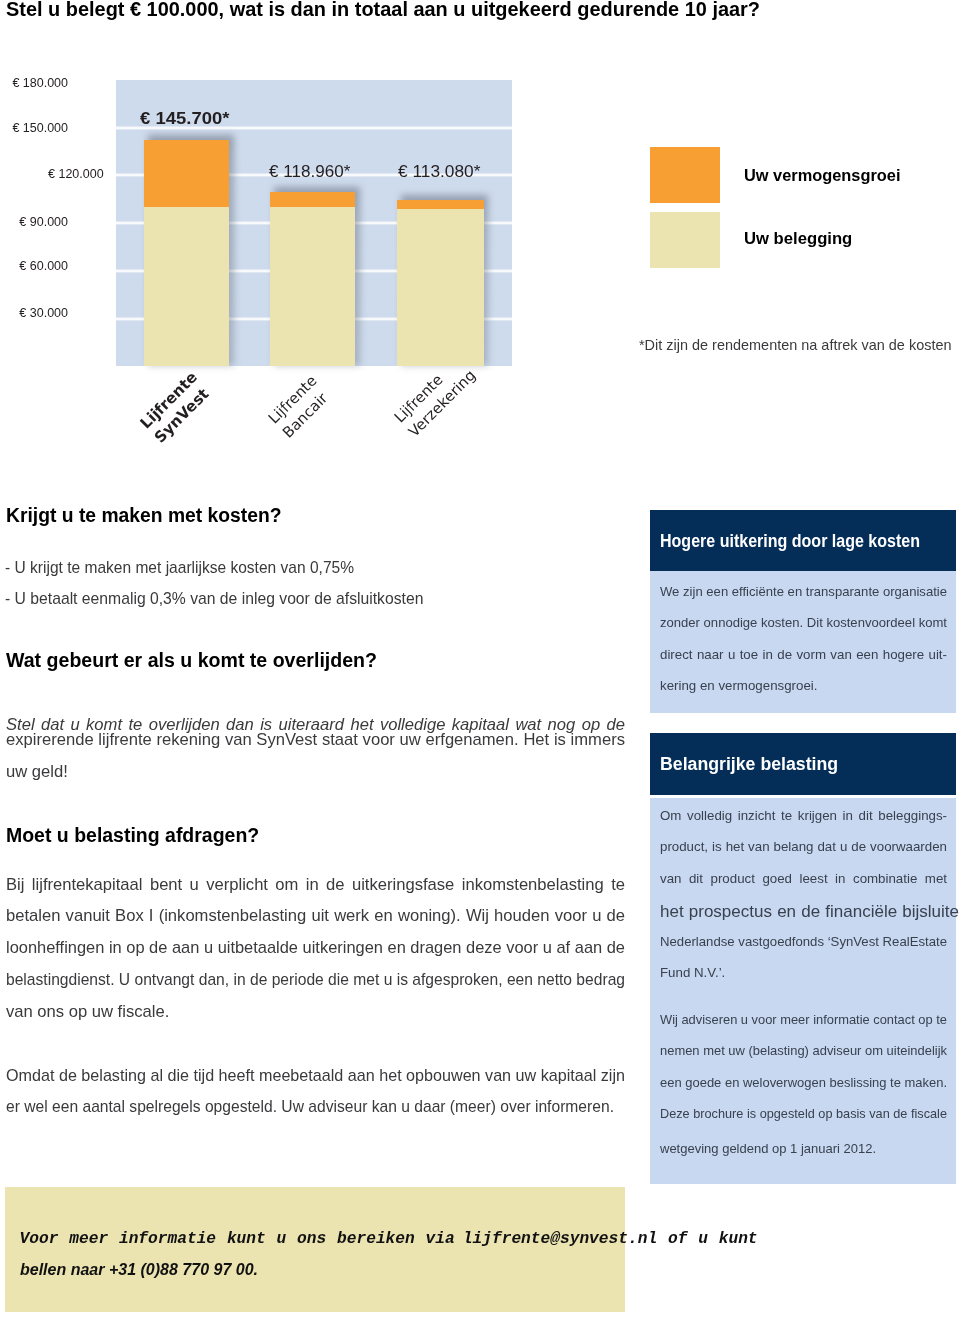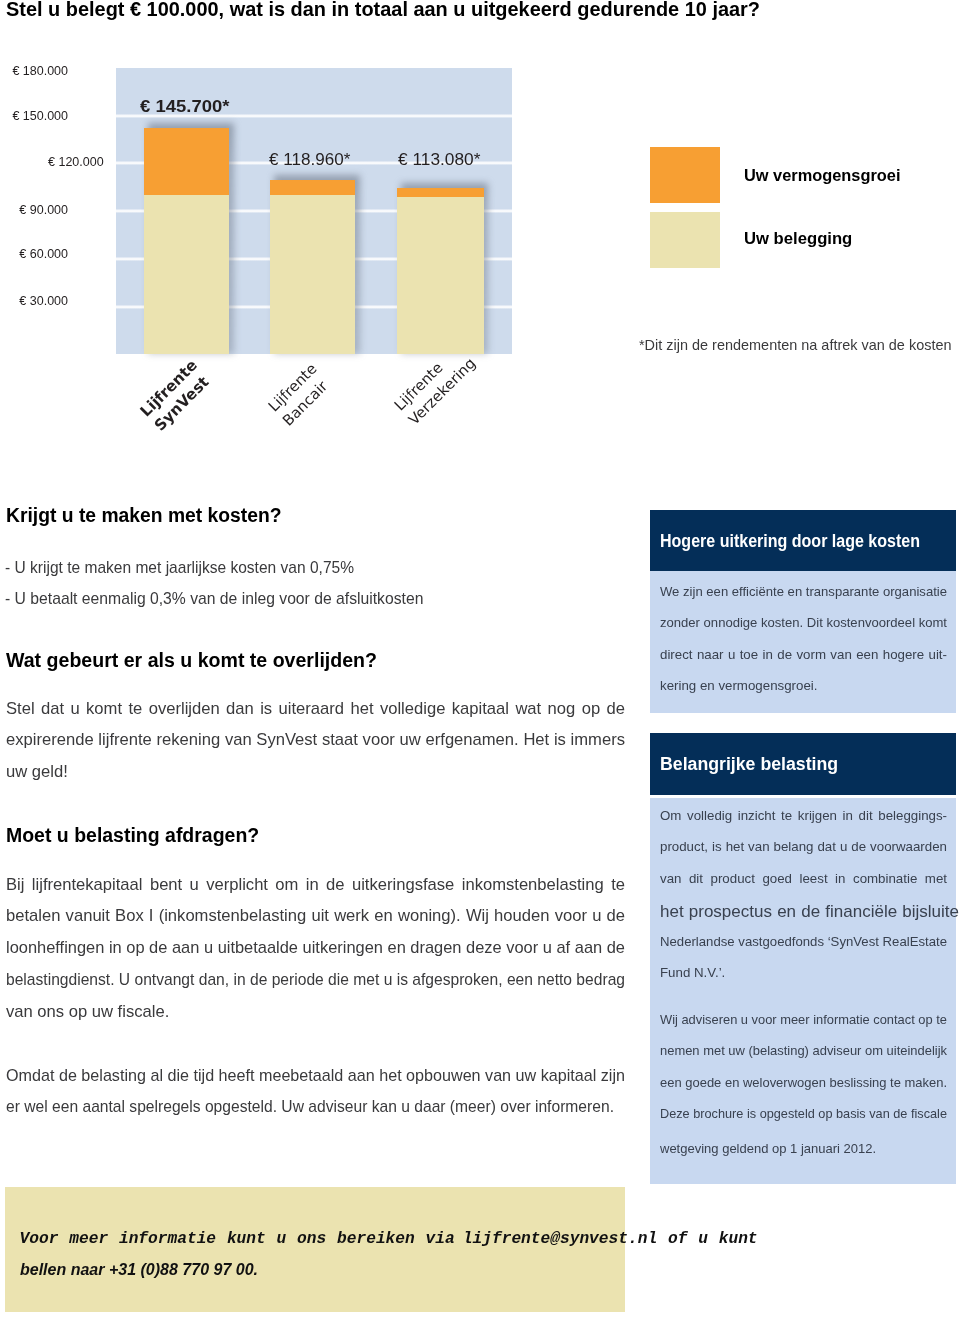--- a/index.html
+++ b/index.html
@@ -19,21 +19,21 @@
 
 
 .headline {
   position:absolute; left:6px; top:-1.6px;
   font-family:"Liberation Sans", sans-serif;
   font-weight:bold; font-size:19.8px; letter-spacing:-0.05px;
   color:#000; white-space:nowrap; transform-origin:left top;
 }
 
 
-.chart { position:absolute; left:0; top:4px; width:620px; height:440px; }
+.chart { position:absolute; left:0; top:16px; width:620px; height:440px; }
 .plot {
   position:absolute; left:116px; top:63.7px; width:396px; height:286.2px;
   background:#cedbec;
 }
 .gridline {
   position:absolute; left:0; width:100%; height:4px;
   background:linear-gradient(to bottom, rgba(255,255,255,0.18) 0%, rgba(255,255,255,0.92) 42%, rgba(255,255,255,0.88) 62%, rgba(255,255,255,0.10) 100%);
 }
 .ytick {
   position:absolute; left:0px; width:68px; text-align:right;
@@ -175,21 +175,21 @@
     <div class="legend-swatch" style="left:0; top:65px; background:#ebe3b0;"></div>
     <div class="legend-label" style="top: 82px; word-spacing: 0px; letter-spacing: 0px; transform: scaleX(1.00409);">Uw belegging</div>
   </div>
   <div class="footnote" style="word-spacing: 0px; letter-spacing: 0px; transform: scaleX(1.00422);">*Dit zijn de rendementen na aftrek van de kosten</div>
 
   <h2 class="sec" style="position: absolute; left: 6px; top: 504px; word-spacing: 0px; letter-spacing: 0px; transform: scaleX(0.99523);">Krijgt u te maken met kosten?</h2>
   <div class="bullet" style="position: absolute; left: 4.8px; top: 558px; word-spacing: 0px; letter-spacing: 0px; transform: scaleX(0.93668);">- U krijgt te maken met jaarlijkse kosten van 0,75%</div>
   <div class="bullet" style="position: absolute; left: 4.8px; top: 589px; word-spacing: 0px; letter-spacing: 0px; transform: scaleX(0.94694);">- U betaalt eenmalig 0,3% van de inleg voor de afsluitkosten</div>
   <h2 class="sec" style="position: absolute; left: 6px; top: 649px; word-spacing: 0px; letter-spacing: 0px; transform: scaleX(1.00875);">Wat gebeurt er als u komt te overlijden?</h2>
   <div class="lcol-block" style="position:absolute; left:6px; top:698.5px; width:619px;">
-    <div class="tline" style="top: 0px; word-spacing: 1.7854px; letter-spacing: 0px; transform: none;">Stel dat u komt te overlijden dan is uiteraard het volledige kapitaal wat nog op de</div>
+    <div class="tline" style="top: 16px; word-spacing: 1.7854px; letter-spacing: 0px; transform: none; font-style: italic;">Stel dat u komt te overlijden dan is uiteraard het volledige kapitaal wat nog op de</div>
     <div class="tline" style="top: 31.9px; word-spacing: 0.0938px; letter-spacing: 0px; transform: none;">expirerende lijfrente rekening van SynVest staat voor uw erfgenamen. Het is immers</div>
     <div class="tline" style="top:63.80px;">uw geld!</div>
   </div>
 
   <h2 class="sec" style="position: absolute; left: 6px; top: 824px; word-spacing: 0px; letter-spacing: 0px; transform: scaleX(1.00433);">Moet u belasting afdragen?</h2>
   <div class="lcol-block" style="position:absolute; left:6px; top:874.5px; width:619px;">
     <div class="tline" style="top: 0px; word-spacing: 2.775px; letter-spacing: 0px; transform: none;">Bij lijfrentekapitaal bent u verplicht om in de uitkeringsfase inkomstenbelasting te</div>
     <div class="tline" style="top: 31.9px; word-spacing: 0.5733px; letter-spacing: 0px; transform: none;">betalen vanuit Box I (inkomstenbelasting uit werk en woning). Wij houden voor u de</div>
     <div class="tline" style="top: 63.8px; word-spacing: 0px; letter-spacing: 0px; transform: scaleX(0.99003);">loonheffingen in op de aan u uitbetaalde uitkeringen en dragen deze voor u af aan de</div>
     <div class="tline" style="top: 95.7px; word-spacing: 0px; letter-spacing: 0px; transform: scaleX(0.94109);">belastingdienst. U ontvangt dan, in de periode die met u is afgesproken, een netto bedrag</div>

